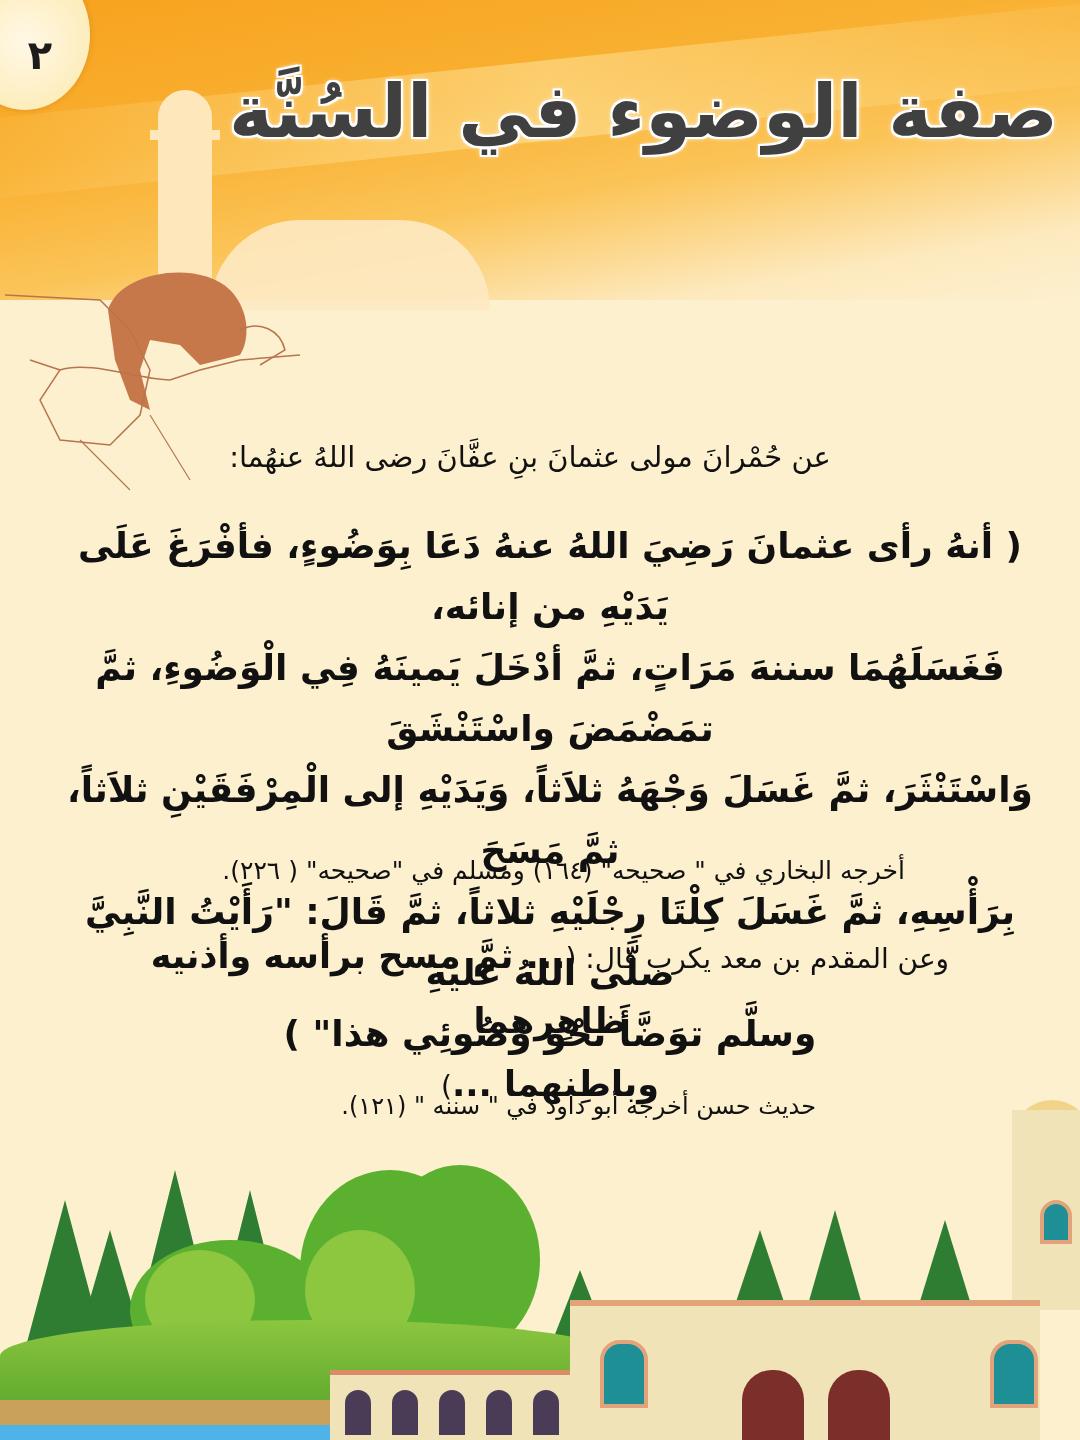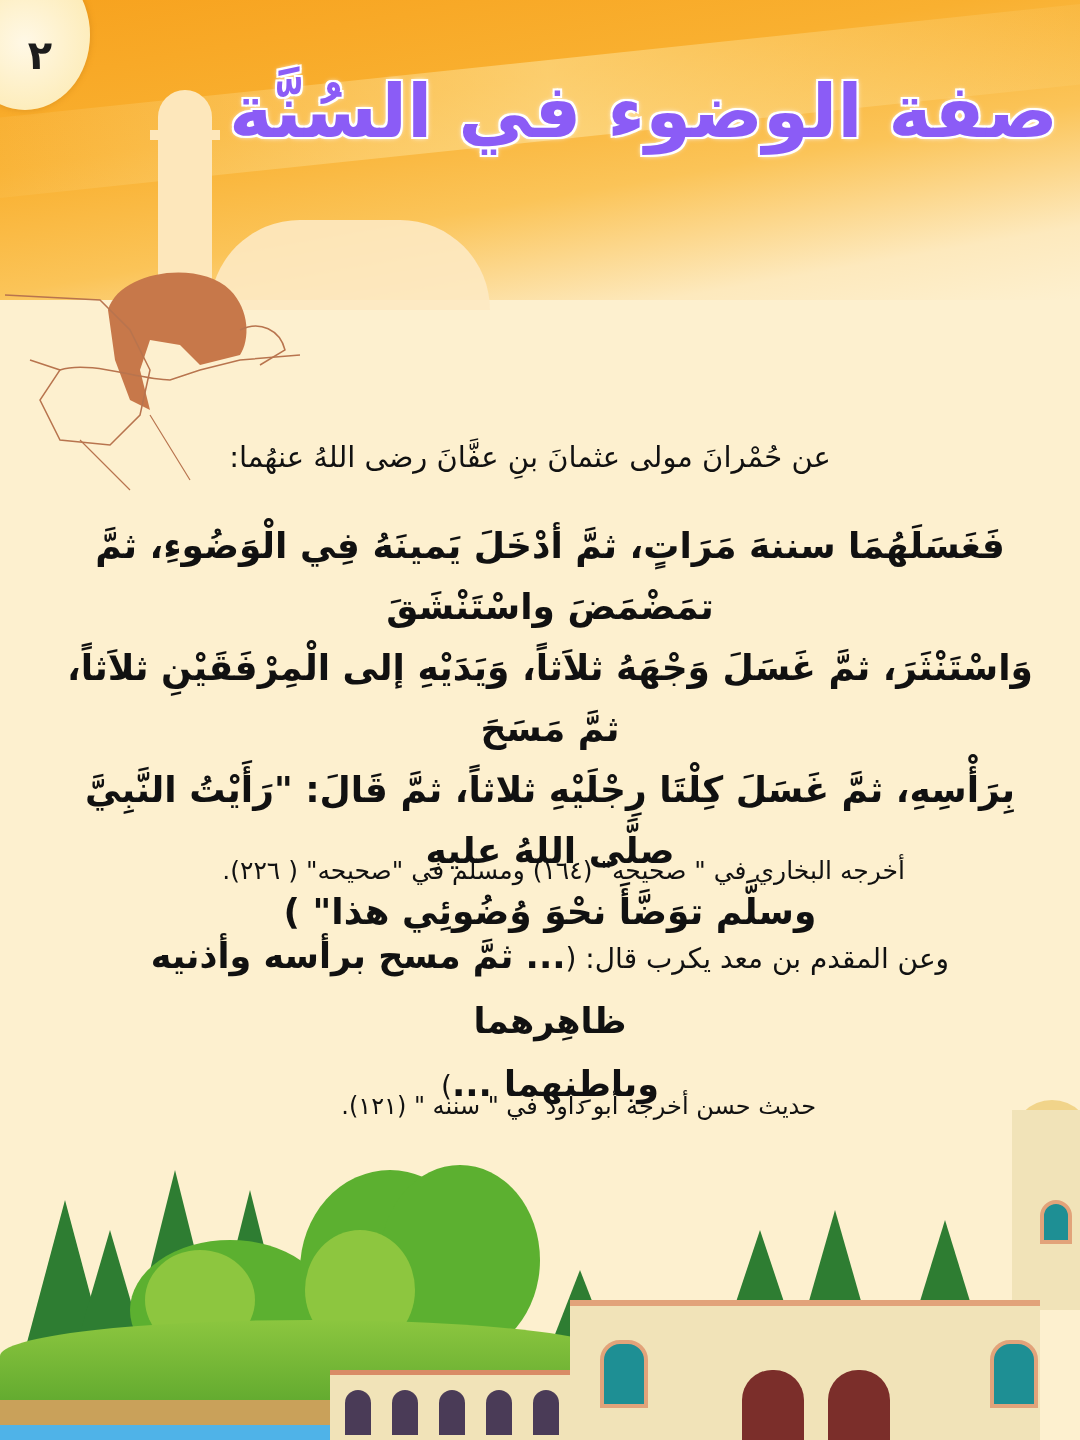--- a/index.html
+++ b/index.html
@@ -22,21 +22,21 @@
     border-radius: 50%;
     background: radial-gradient(circle at 50% 55%, #fff8e6 0%, #fdecb8 70%, #f4d58c 100%);
     box-shadow: 0 0 6px rgba(180,110,20,0.4);
   }
   .page-number {
     position: absolute; left: 10px; top: 32px; width: 60px; text-align: center;
     font-size: 40px; font-weight: bold; color: #1c1c1c;
   }
   .page-title {
     position: absolute; right: 22px; top: 68px;
-    font-size: 74px; font-weight: bold; color: #8b5cf6;
+    font-size: 74px; font-weight: bold; color: #404040;
     direction: rtl;
     text-shadow: 0 0 4px #fff, 0 0 6px #fff, 2px 2px 0 #fff, -2px -2px 0 #fff, 2px -2px 0 #fff, -2px 2px 0 #fff;
   }
   .minaret { position: absolute; left: 150px; top: 90px; width: 70px; height: 180px; }
   .minaret .top { position: absolute; left: 8px; top: 0; width: 54px; height: 40px; background: #fde7bb; border-radius: 27px 27px 0 0; }
   .minaret .ring { position: absolute; left: 0; top: 40px; width: 70px; height: 10px; background: #fde7bb; }
   .minaret .shaft { position: absolute; left: 8px; top: 50px; width: 54px; height: 140px; background: #fde7bb; }
   .dome-bg { position: absolute; left: 210px; top: 220px; width: 280px; height: 90px; border-radius: 140px 140px 0 0; background: #fde9c2; opacity: 0.9; }
 
   .illustration { position: absolute; left: 0; top: 250px; width: 310px; height: 260px; }
@@ -88,20 +88,21 @@
   <path d="M108 60 C120 20, 200 10, 230 40 C250 60, 250 90, 240 105 L200 115 L180 95 L150 90 L140 120 L150 160 L130 150 L115 110 Z" fill="#c7784a"></path>
   <path d="M5 45 L100 50 L130 80 L150 120 L140 165 L110 195 L60 190 L40 150 L60 120 L30 110" fill="none" stroke="#b8744e" stroke-width="1.5"></path>
   <path d="M60 120 C90 110, 140 130, 170 130 L200 120 L240 110 L300 105" fill="none" stroke="#b8744e" stroke-width="1.5"></path>
   <path d="M240 80 C260 70, 280 80, 285 100 L260 115" fill="none" stroke="#b8744e" stroke-width="1.5"></path>
   <path d="M80 190 L130 240 M150 165 L190 230" fill="none" stroke="#b8744e" stroke-width="1.2"></path>
 </svg>
 
 <div class="text-block intro">عن حُمْرانَ مولى عثمانَ بنِ عفَّانَ رضى اللهُ عنهُما:</div>
 
 <div class="text-block hadith">
+  <div>( أنهُ رأى عثمانَ رَضِيَ اللهُ عنهُ دَعَا بِوَضُوءٍ، فأفْرَغَ عَلَى يَدَيْهِ من إنائه،</div>
   <div>فَغَسَلَهُمَا سننهَ مَرَاتٍ، ثمَّ أدْخَلَ يَمينَهُ فِي الْوَضُوءِ، ثمَّ تمَضْمَضَ واسْتَنْشَقَ</div>
   <div>وَاسْتَنْثَرَ، ثمَّ غَسَلَ وَجْهَهُ ثلاَثاً، وَيَدَيْهِ إلى الْمِرْفَقَيْنِ ثلاَثاً، ثمَّ مَسَحَ</div>
   <div>بِرَأْسِهِ، ثمَّ غَسَلَ كِلْتَا رِجْلَيْهِ ثلاثاً، ثمَّ قَالَ: "رَأَيْتُ النَّبِيَّ صلَّى اللهُ عليهِ</div>
   <div>وسلَّم توَضَّأَ نحْوَ وُضُوئِي هذا" )</div>
 </div>
 
 <div class="text-block ref1">أخرجه البخاري في " صحيحه" (١٦٤) ومسلم في "صحيحه" ( ٢٢٦).</div>
 
 <div class="text-block second">
   <div>

